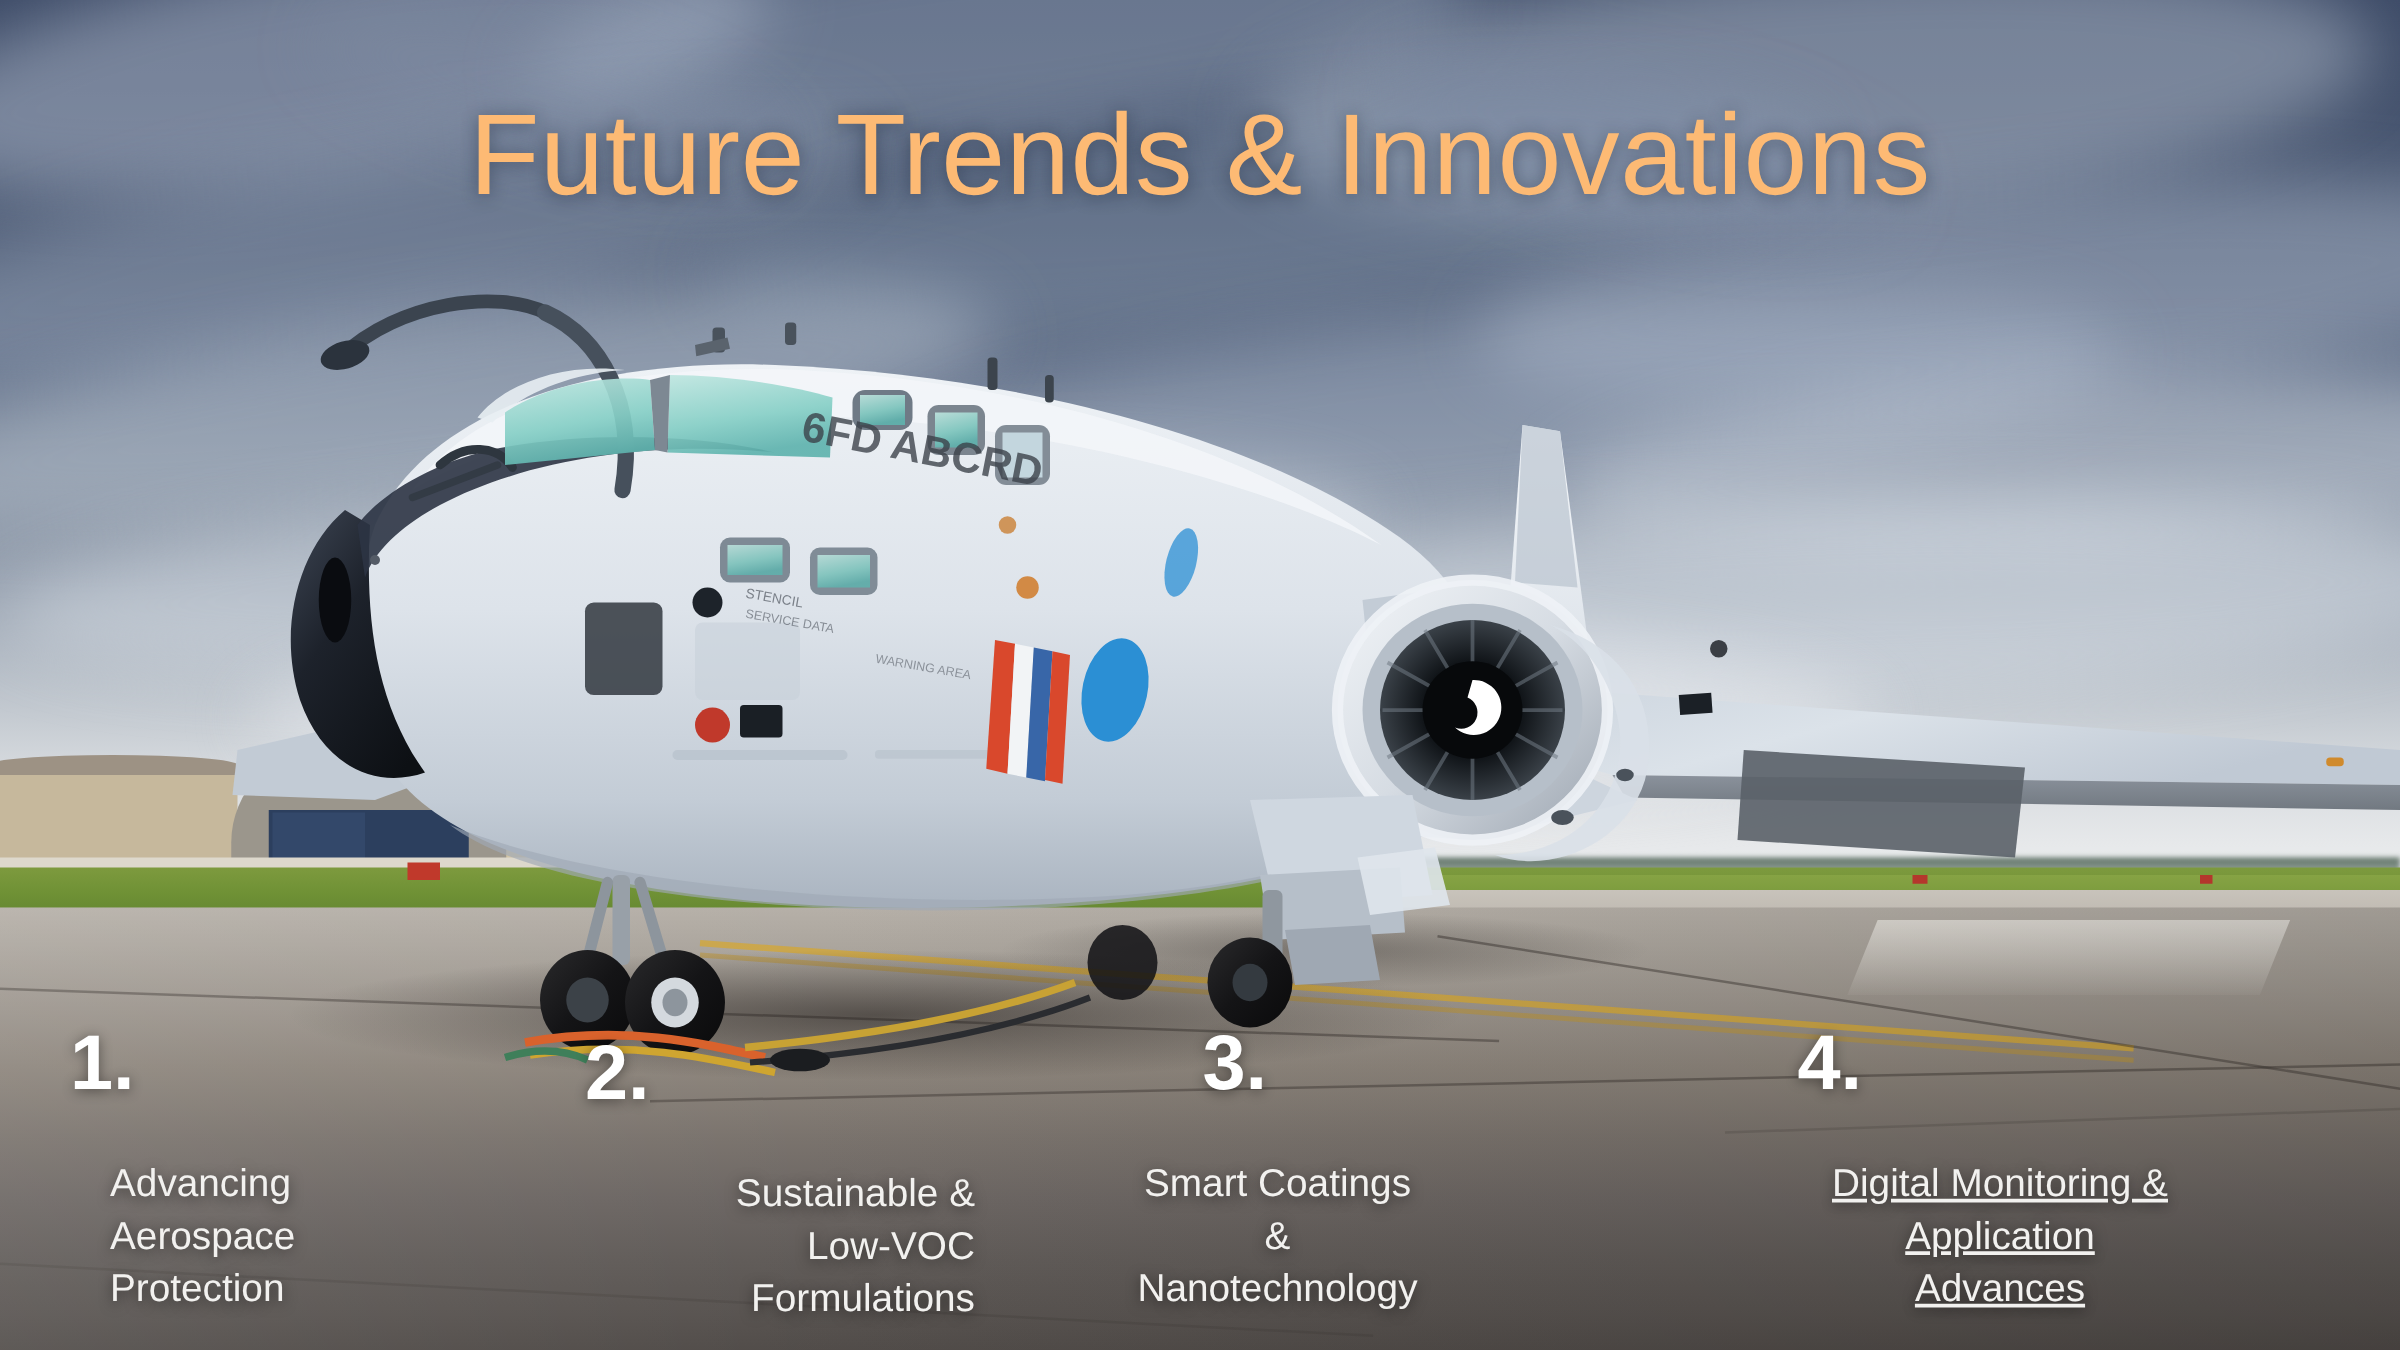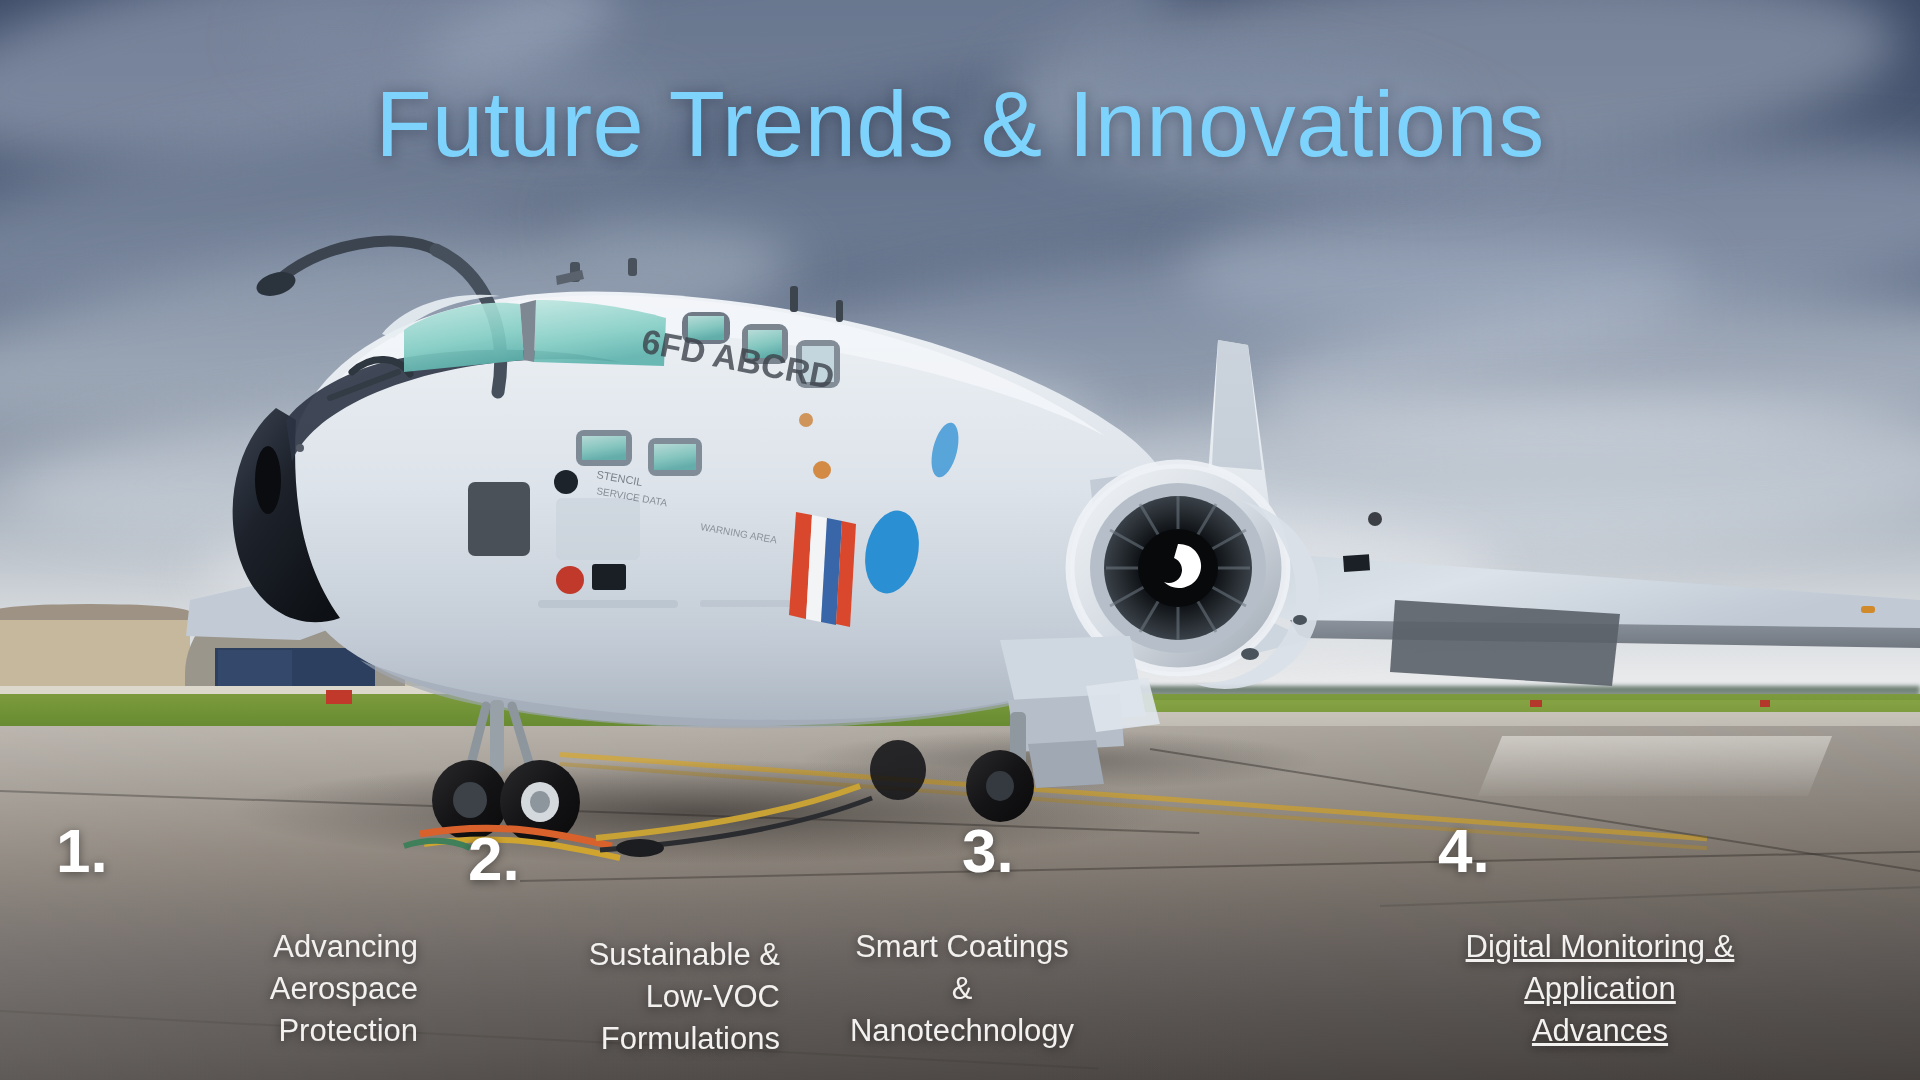--- a/index.html
+++ b/index.html
@@ -78,29 +78,29 @@
   .wall{position:absolute;left:0px;top:686px;width:1080px;height:16px;background:#ddd8cc;}
   .redsign{position:absolute;left:326px;top:690px;width:26px;height:14px;background:#c0392b;}
   .redsign2{position:absolute;left:1530px;top:700px;width:12px;height:7px;background:#b4372c;}
   .redsign3{position:absolute;left:1760px;top:700px;width:10px;height:7px;background:#b4372c;}
 
   
   .plane{position:absolute;left:0;top:0;width:1920px;height:1080px;}
 
   
   .title{position:absolute;left:0;top:78px;width:1920px;text-align:center;
-         color:#7dd3fc;font-size:92px;font-weight:400;letter-spacing:.5px;
+         color:#fdba74;font-size:92px;font-weight:400;letter-spacing:.5px;
          text-shadow:0 2px 14px rgba(20,30,50,.45);line-height:1;}
   .num{position:absolute;color:#ffffff;font-size:62px;font-weight:700;line-height:1;
        text-shadow:0 2px 10px rgba(0,0,0,.45);}
   .cap{position:absolute;color:#f2f1ef;font-size:31px;font-weight:400;line-height:1.36;
        text-shadow:0 2px 10px rgba(0,0,0,.5);white-space:pre-line;}
-  .n1{left:56px;top:820px;}  .c1{left:88px;top:926px;text-align:right;width:330px;}
+  .n1{left:56px;top:820px;}  .c1{left:88px;top:926px;text-align:left;width:330px;}
   .n2{left:468px;top:828px;} .c2{left:440px;top:934px;text-align:right;width:340px;}
-  .n3{left:962px;top:820px;} .c3{left:772px;top:926px;text-align:center;width:380px;}
+  .n3{left:962px;top:820px;} .c3{left:832px;top:926px;text-align:center;width:380px;}
   .n4{left:1438px;top:820px;}.c4{left:1380px;top:926px;text-align:center;width:440px;text-decoration:underline;}
 </style>
 </head>
 <body>
 
 <div id="slide">
 
   <div class="sky">
     <div class="cloud cl-a"></div>
     <div class="cloud cl-b"></div>

